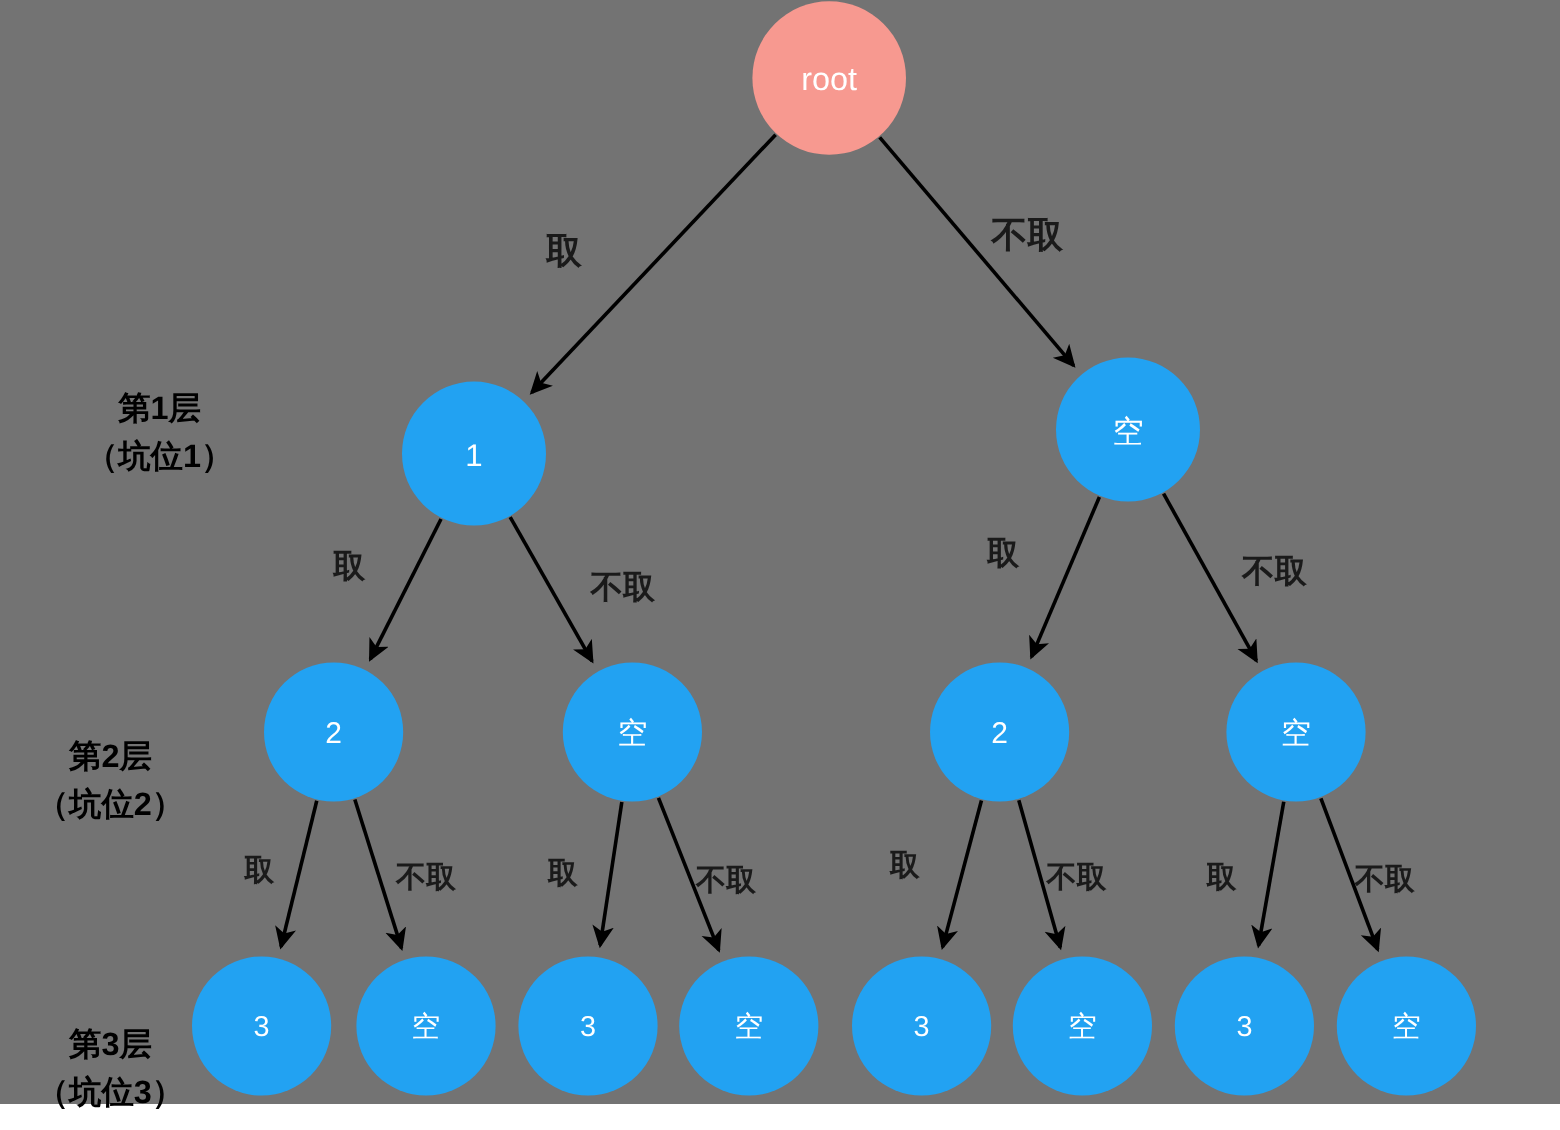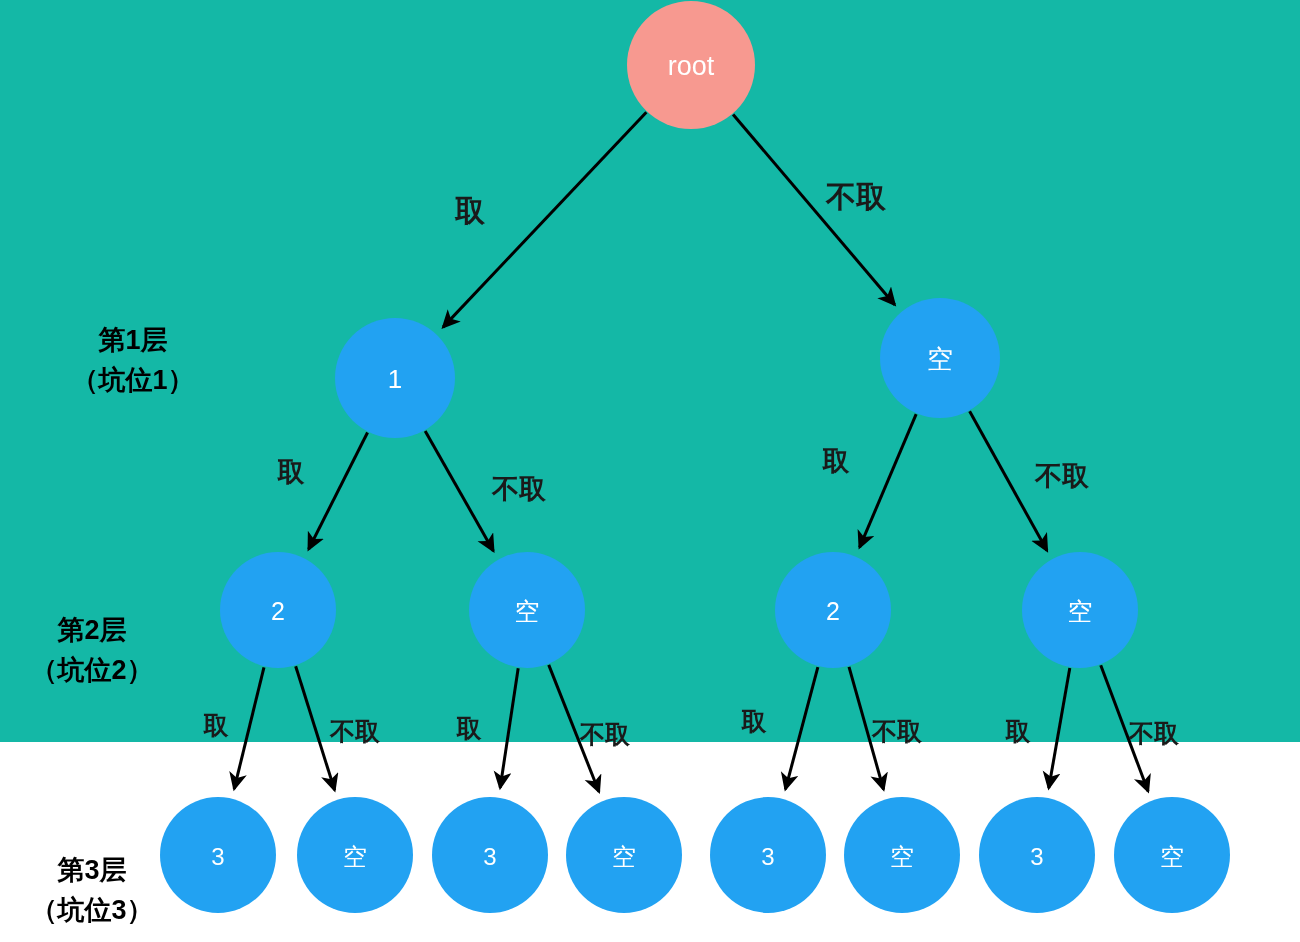--- a/index.html
+++ b/index.html
@@ -9,22 +9,22 @@
   }
   body {
     width: 1300px;
     height: 942px;
     font-family: "Liberation Sans", "DejaVu Sans", sans-serif;
     overflow: hidden;
   }
   #diagram-root {
     position: relative;
     width: 1300px;
-    height: 742px;
-    background: #14b8a6;
+    height: 920px;
+    background: #737373;
     text-align: center;
   }
   svg#tree-canvas {
     display: block;
     width: 1300px;
     height: 942px;
   }
   .node-label {
     fill: #ffffff;
     font-family: "Liberation Sans", "DejaVu Sans", sans-serif;

